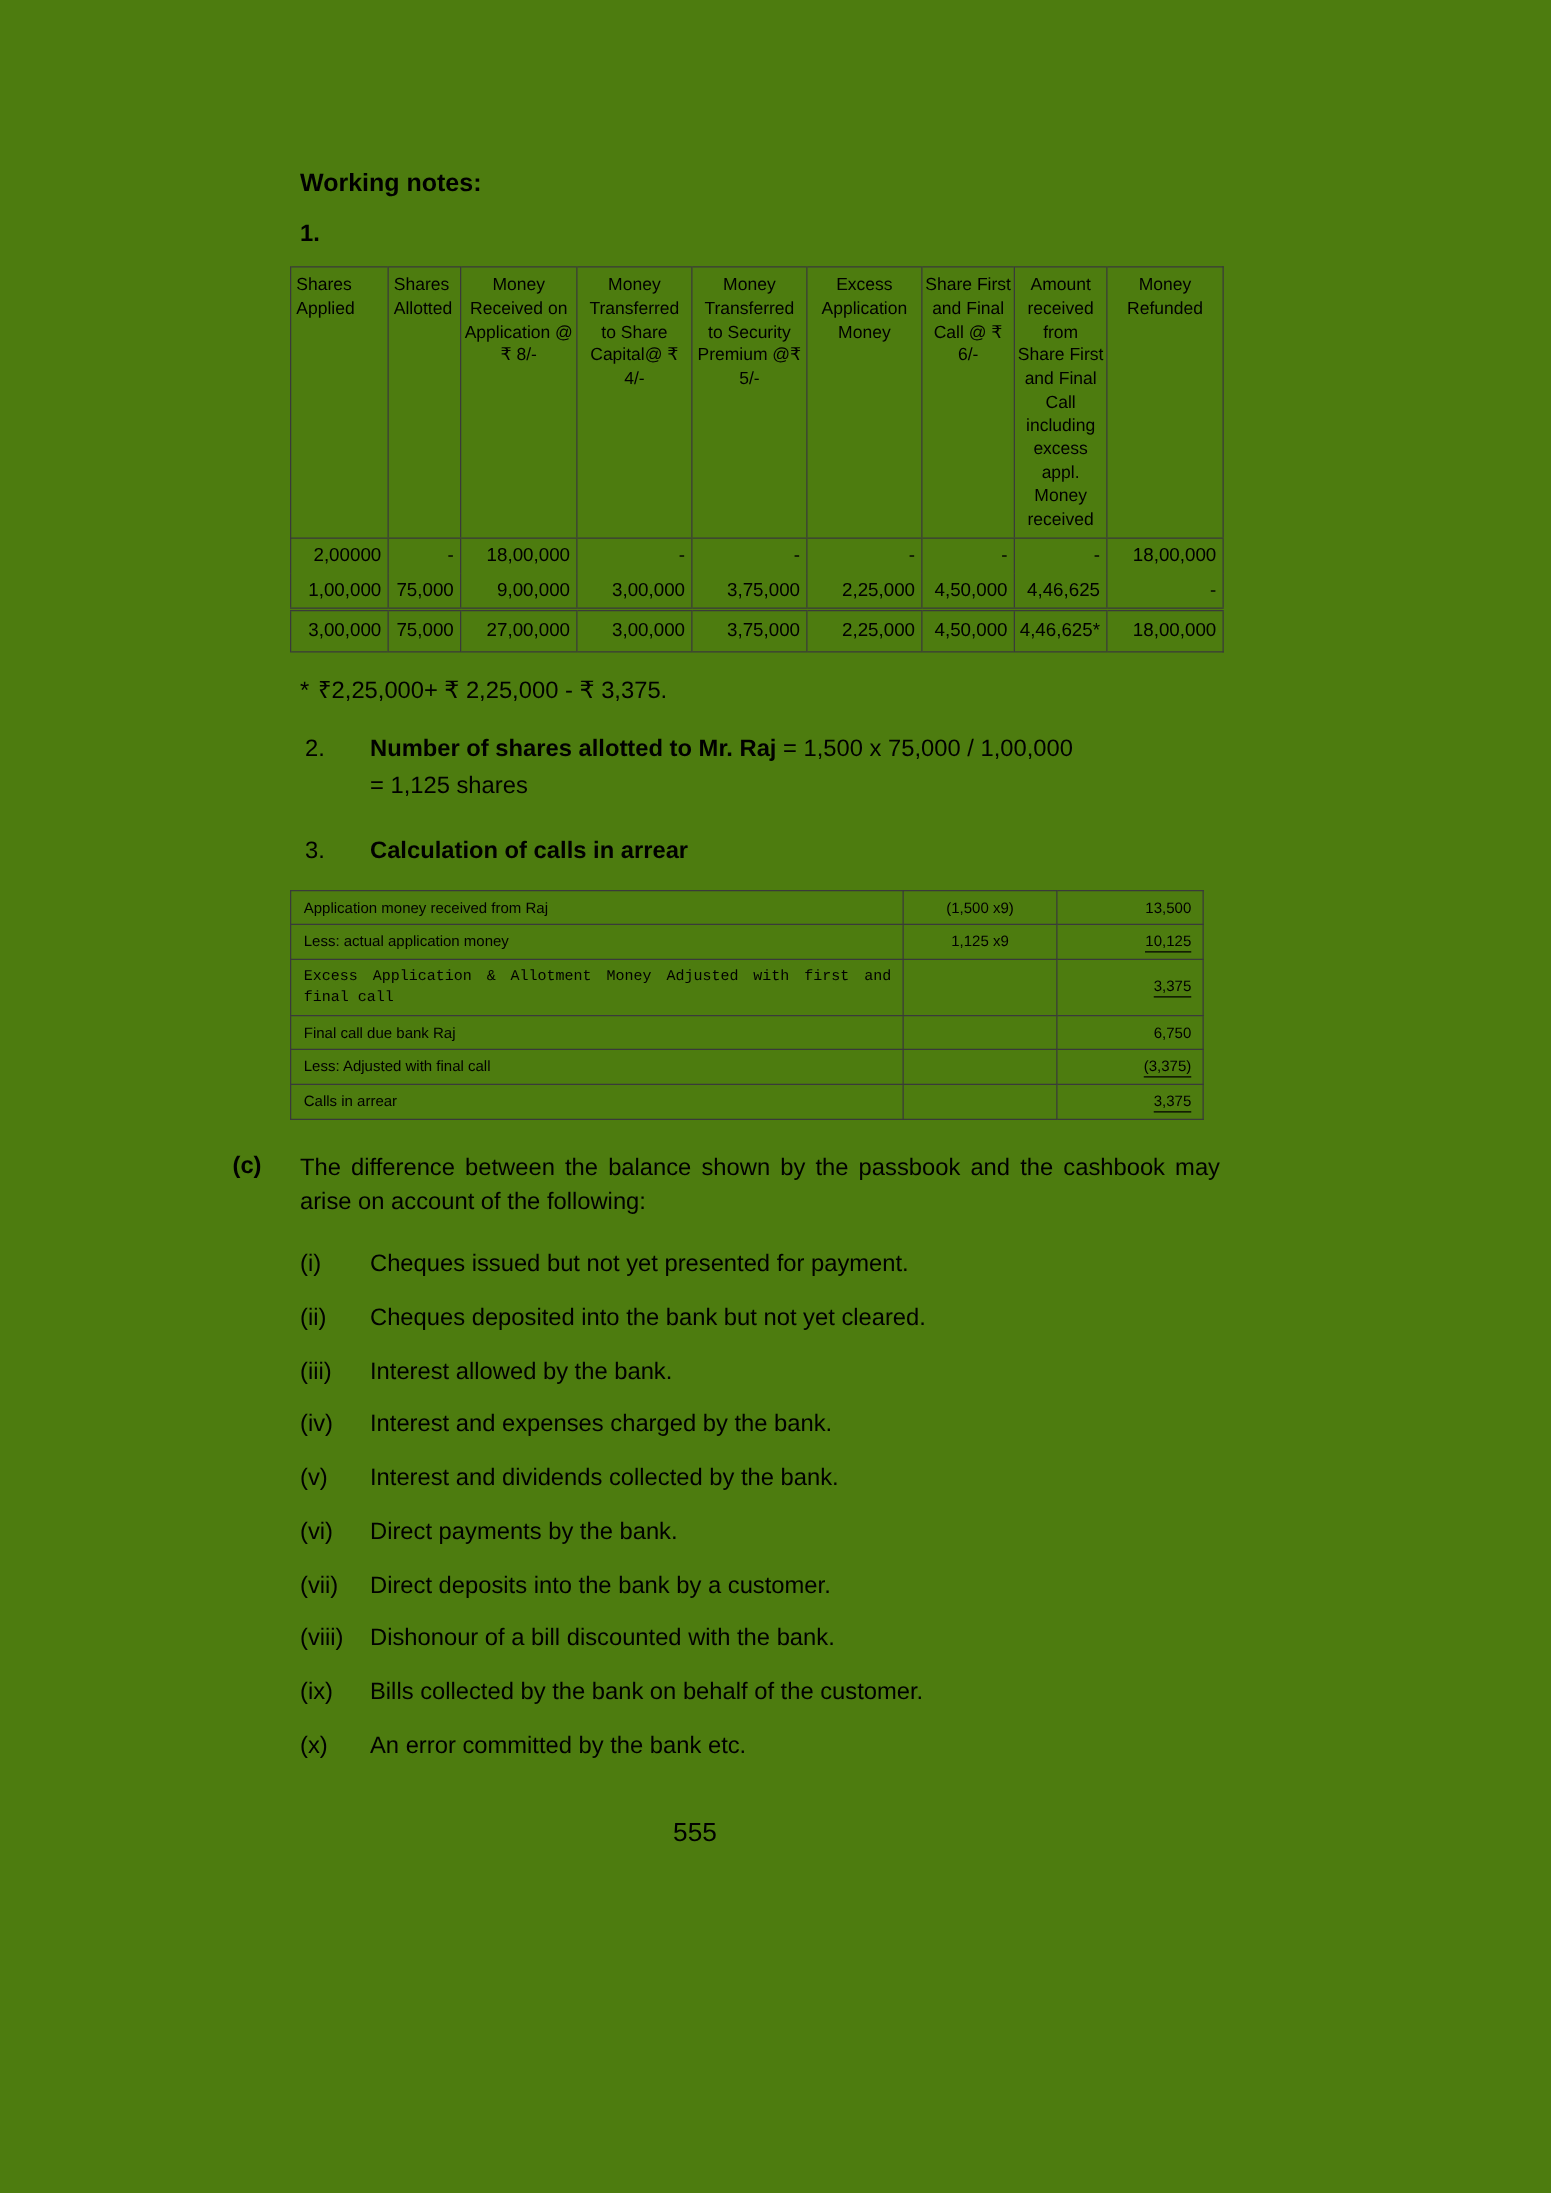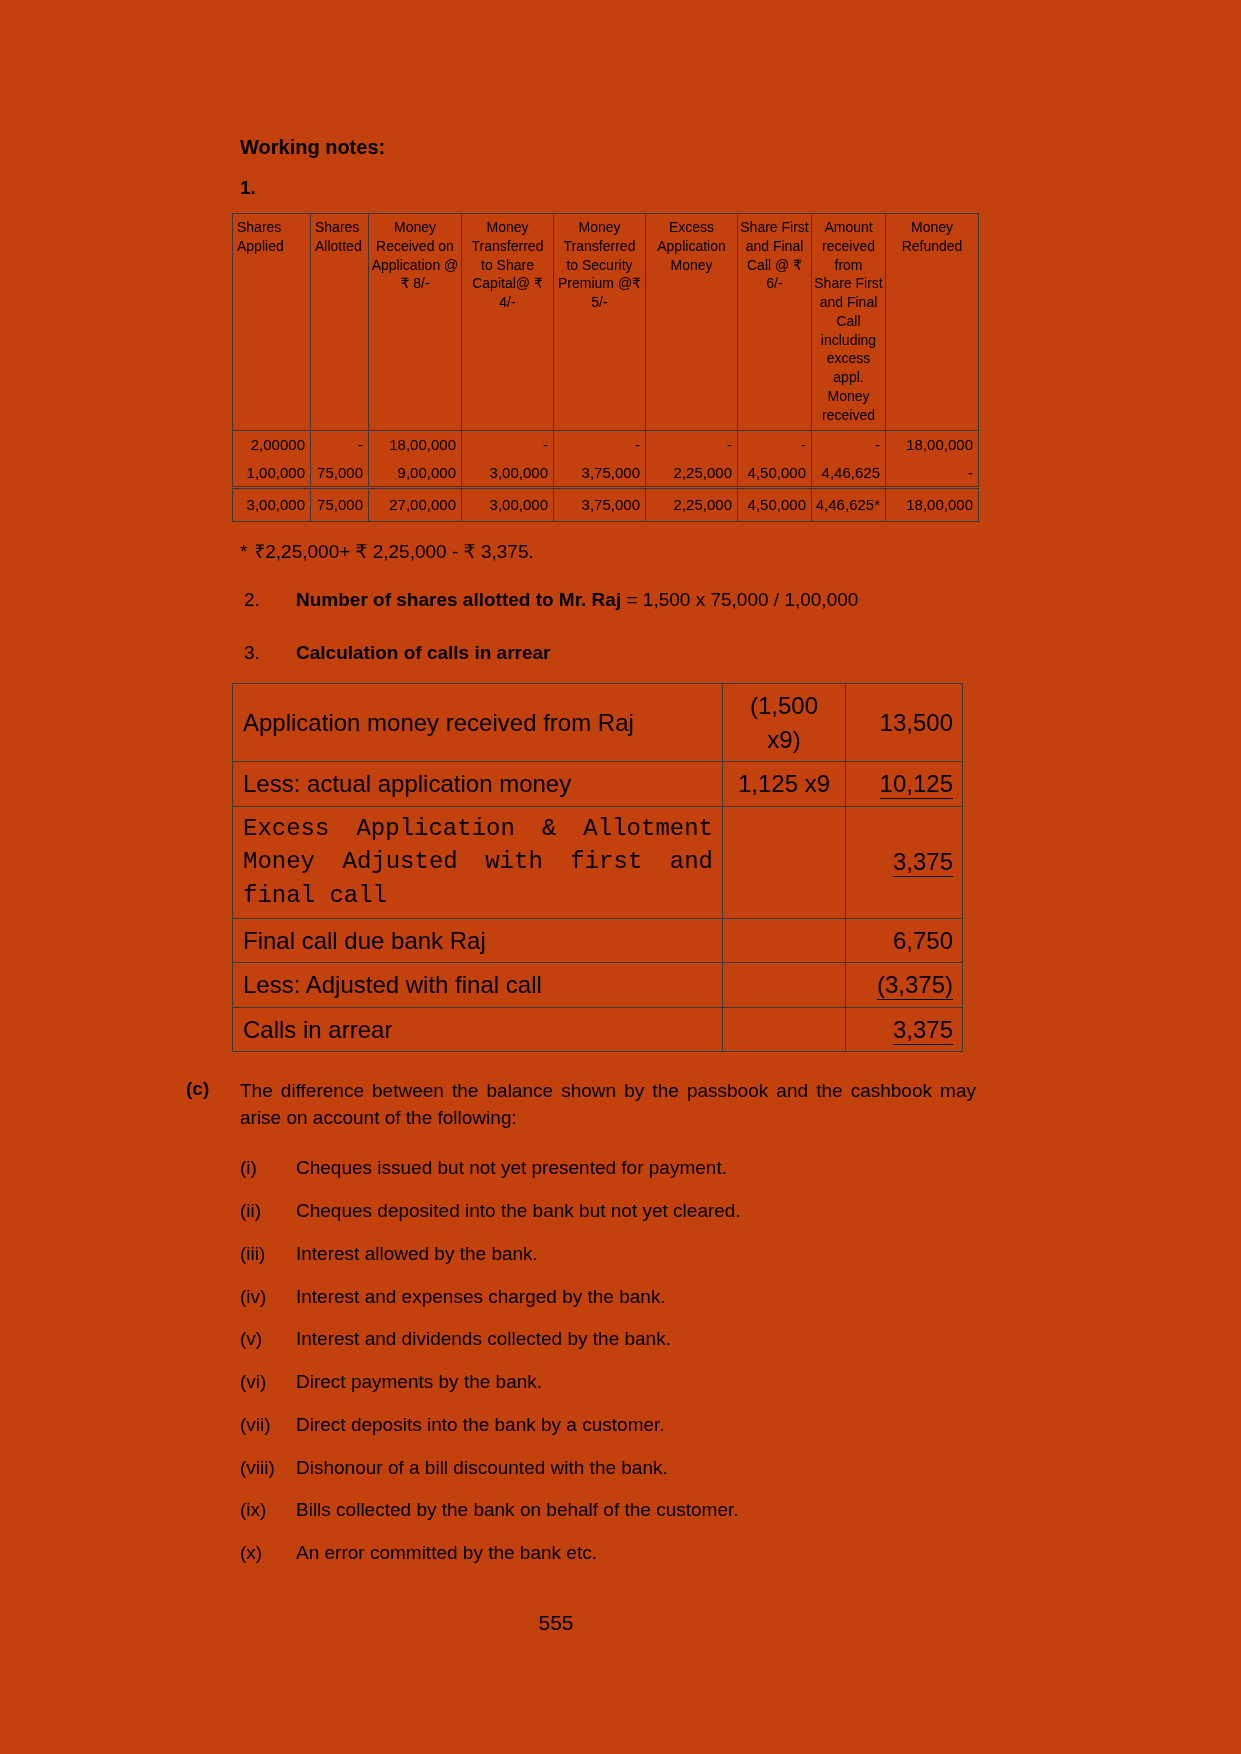--- a/index.html
+++ b/index.html
@@ -1,20 +1,20 @@
 <!DOCTYPE html>
 <html><head>
 <meta charset="utf-8">
 <style>
   html, body { margin: 0; padding: 0; background: #ffffff; }
   .page {
     position: relative;
     width: 1241px;
     height: 1754px;
-    background: #c2410c;
+    background: #4d7c0f;
     color: #000000;
     font-family: "Liberation Sans", "DejaVu Sans", sans-serif;
     box-sizing: border-box;
     padding-top: 136px;
     overflow: hidden;
   }
 
   
   .wn-title {
     margin: 0 0 0 240px;
@@ -79,21 +79,21 @@
   .note3 { margin-top: 24px; }
   .note3 .n-body { font-weight: bold; }
 
   
   .t2 {
     margin: 16px 0 0 232px;
     width: 730px;
     border-collapse: collapse;
     table-layout: fixed;
     border: 1px solid #3a3a3a;
-    font-size: 24px;
+    font-size: 12px;
   }
   .t2 td {
     border: 1px solid #3a3a3a;
     padding: 5px 9px;
     vertical-align: middle;
     line-height: 1.4;
   }
   .t2 td.lbl { text-align: left; padding-left: 10px; }
   .t2 td.just { text-align: justify; font-family: Liberation Mono, monospace; }
   .t2 td.calc { text-align: center; }
@@ -201,20 +201,21 @@
   </table>
 
   <div class="footnote">
     <span class="star">*</span><span class="serif">₹2,25,000+</span><span>₹ 2,25,000 - ₹ 3,375.</span>
   </div>
 
   <div class="note note2">
     <div class="n-num">2.</div>
     <div class="n-body">
       <span class="n-bold">Number of shares allotted to Mr. Raj</span><span> = 1,500 x 75,000 / 1,00,000</span>
+      <div>= 1,125 shares</div>
     </div>
   </div>
 
   <div class="note note3">
     <div class="n-num">3.</div>
     <div class="n-body">Calculation of calls in arrear</div>
   </div>
 
   <table class="t2">
     <colgroup>

